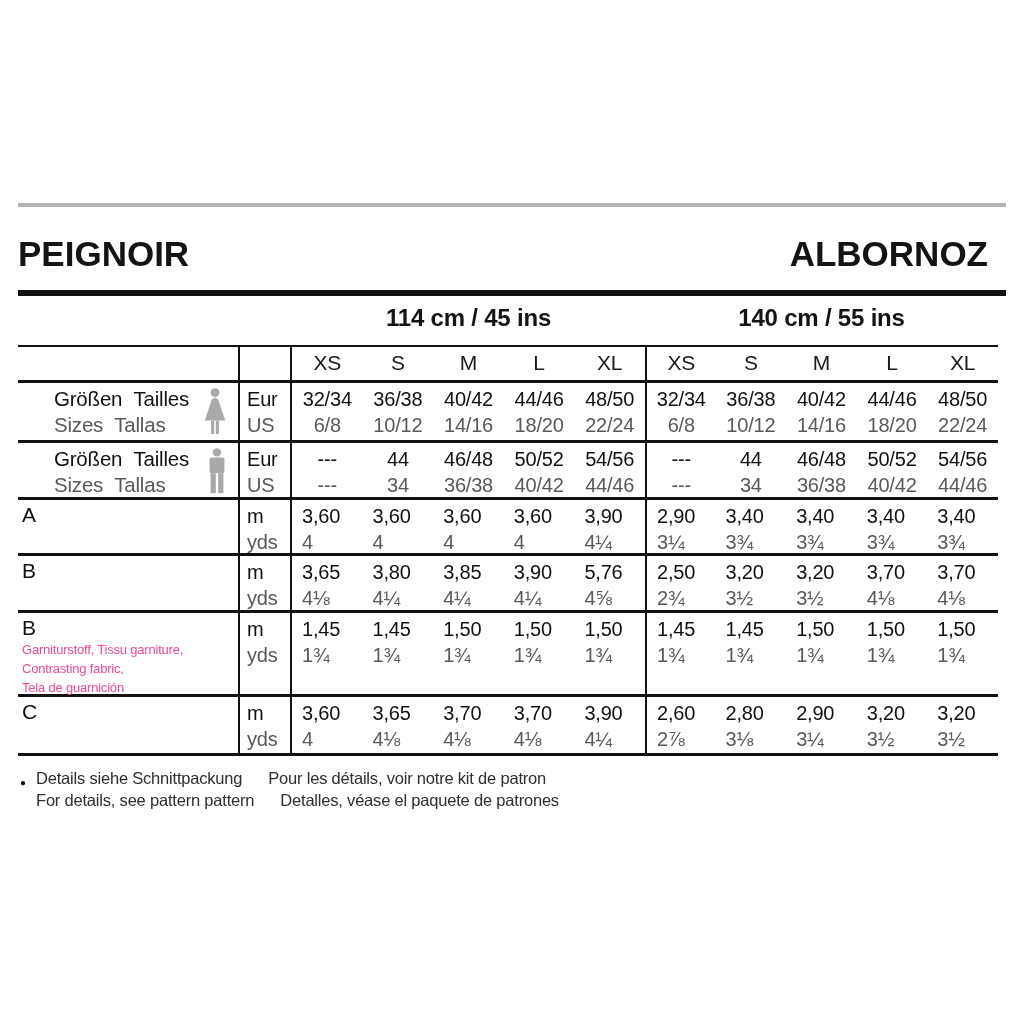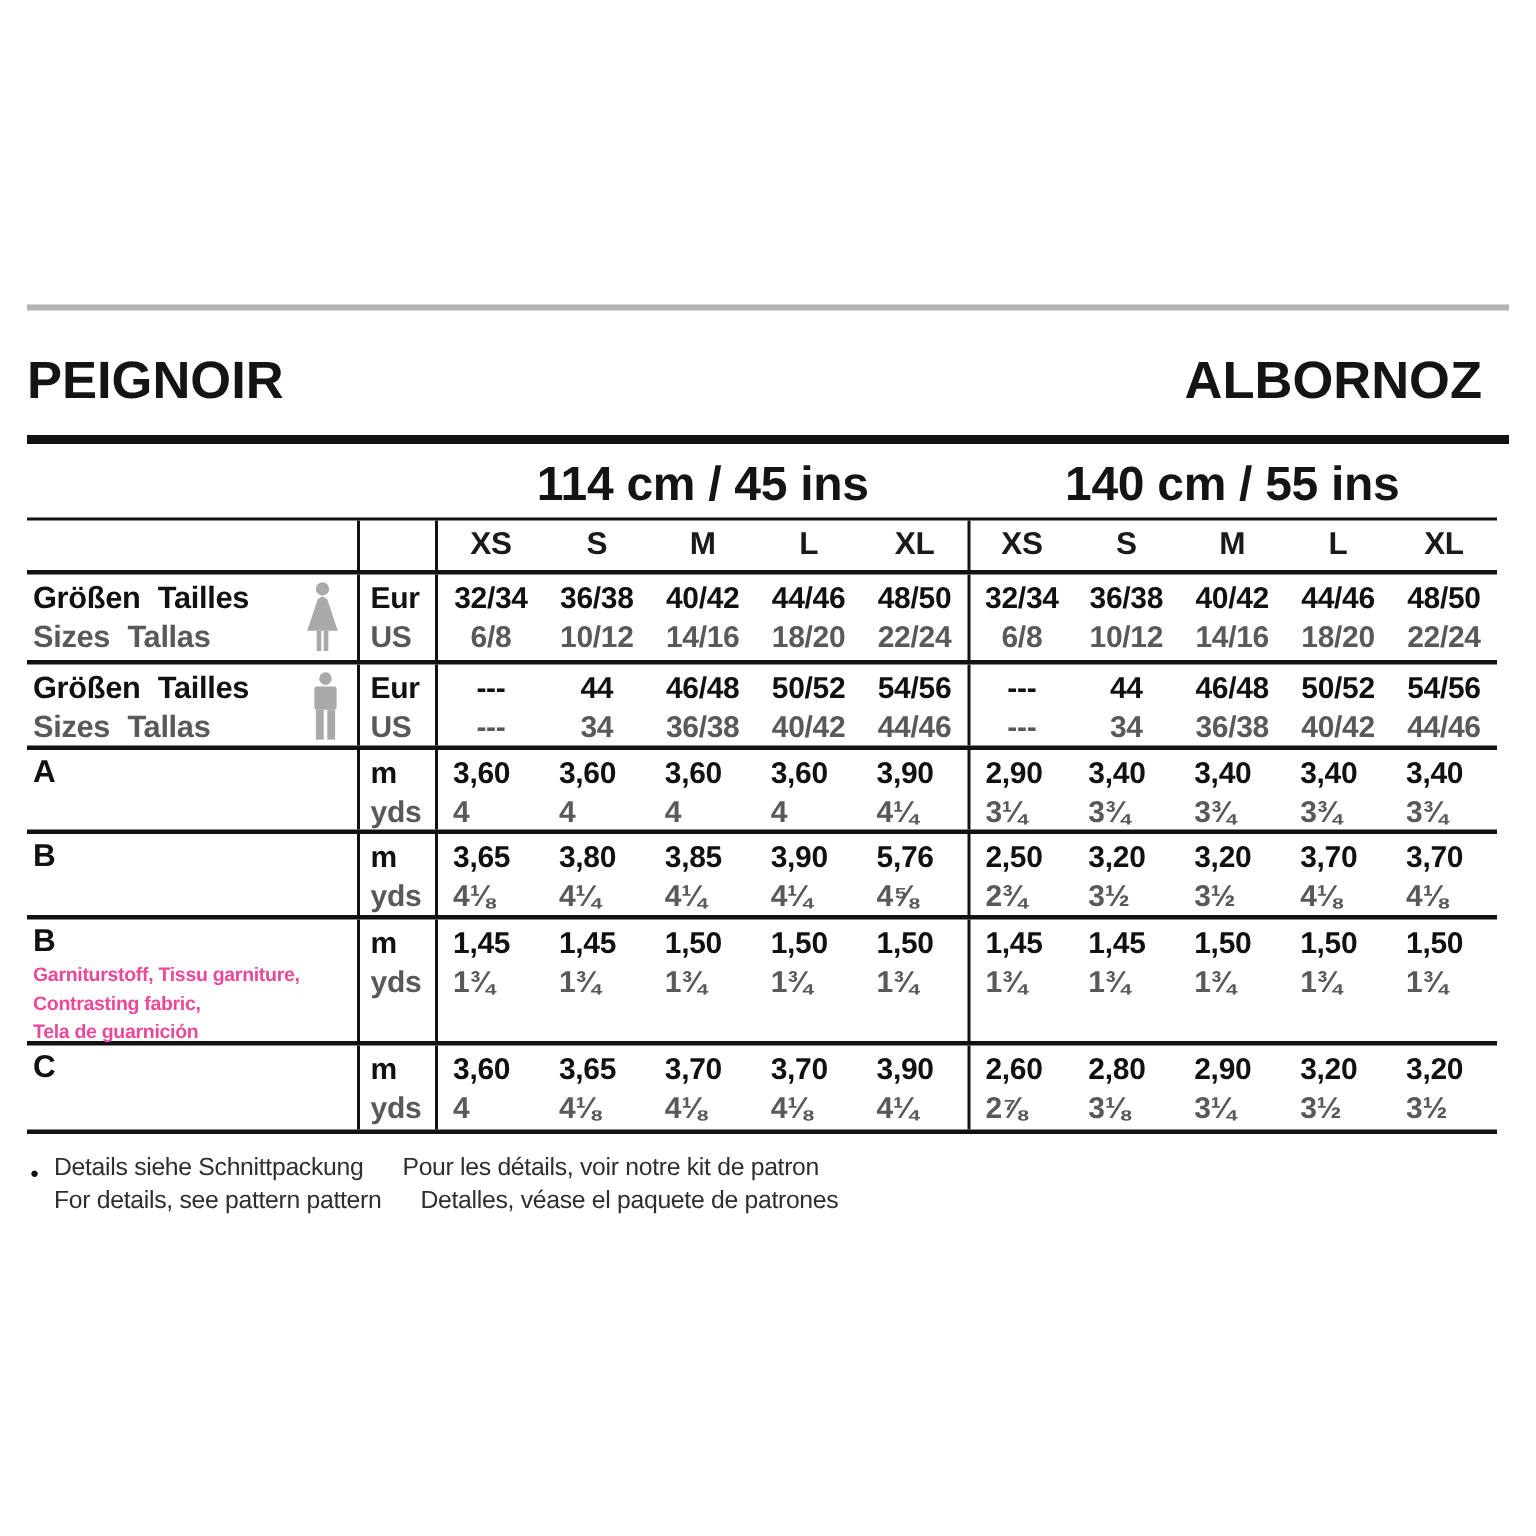--- a/index.html
+++ b/index.html
@@ -12,39 +12,39 @@
 
   
   .gray-rule{left:18px;top:203px;width:988px;height:4px;background:#b3b3b3;}
   .black-rule{left:18px;top:290px;width:988px;height:6px;background:#121212;}
 
   
   .title-row{left:18px;top:234px;width:970px;display:flex;justify-content:space-between;}
   .title-row span{font-size:35px;font-weight:bold;letter-spacing:0px;color:#141414;white-space:nowrap;}
 
   
-  .fab-hdr{top:304px;font-size:32px;font-weight:bold;color:#141414;text-align:center;white-space:nowrap;}
+  .fab-hdr{top:304px;font-size:24px;font-weight:bold;color:#141414;text-align:center;white-space:nowrap;}
   .fab-hdr.w1{left:292px;width:353px;}
   .fab-hdr.w2{left:645px;width:353px;}
 
   
-  .tbl{left:18px;top:345px;width:980px;border-bottom:3px solid #121212;font-weight:bold;}
+  .tbl{left:18px;top:345px;width:980px;border-bottom:3px solid #121212;}
   .trow{display:flex;box-sizing:border-box;border-top:3px solid #121212;}
   .r-sizes{border-top:2px solid #121212;}
   .h35{height:35px}.h60{height:60px}.h57{height:57px}.h56{height:56px}.h84{height:84px}.h59{height:59px}
   .tc{box-sizing:border-box;padding-top:3px;}
   .c-label{width:220px;padding-left:4px;position:relative;}
   .c-unit{width:54px;border-left:2px solid #121212;border-right:2px solid #121212;padding-left:7px;}
   .c-val{width:70.6px;}
   .vdiv{border-left:2px solid #121212;}
   .ctr{text-align:center;}
   .lft{padding-left:10px;}
   .l1{font-size:20px;line-height:26px;color:#111111;white-space:nowrap;}
   .l2{font-size:20px;line-height:26px;color:#595959;white-space:nowrap;}
-  .c-label .l1,.c-label .l2{font-size:20.5px;word-spacing:6px;}
+  .c-label .l1,.c-label .l2{font-size:20.5px;word-spacing:6px;margin-left:32px;}
   .szhdr{font-size:21px;line-height:28px;color:#1a1a1a;padding-top:2px;}
   .rowlabel{font-size:21px;line-height:24px;color:#111;}
   .sub{font-size:13px;line-height:19px;color:#ec4899;white-space:nowrap;}
   .rowicon{position:absolute;right:10px;top:5px;line-height:0;}
 
   
   .footer{left:20px;top:767px;font-size:16.5px;color:#2e2e2e;}
   .f-line{display:flex;gap:26px;padding-left:16px;line-height:22px;position:relative;white-space:nowrap;}
   .f-bullet{position:absolute;left:0;top:5px;font-size:10px;color:#111;}
 </style>

